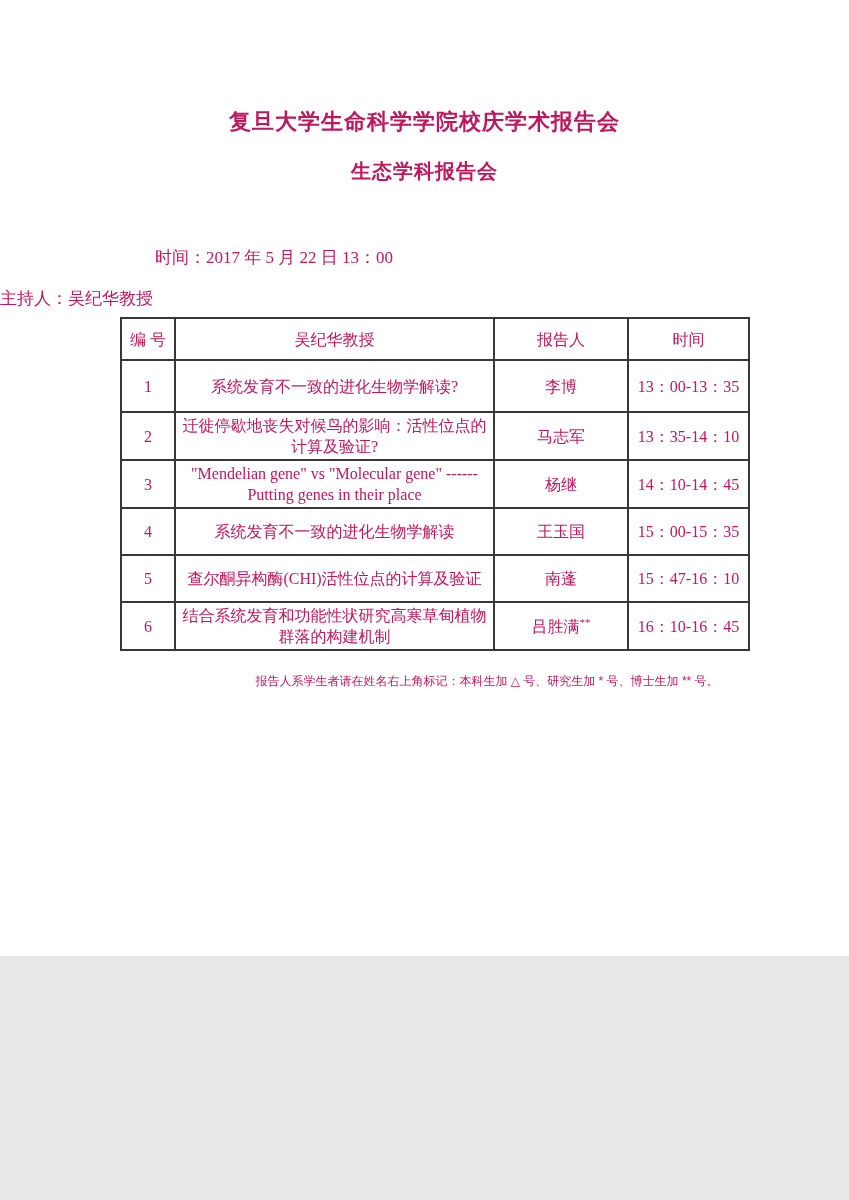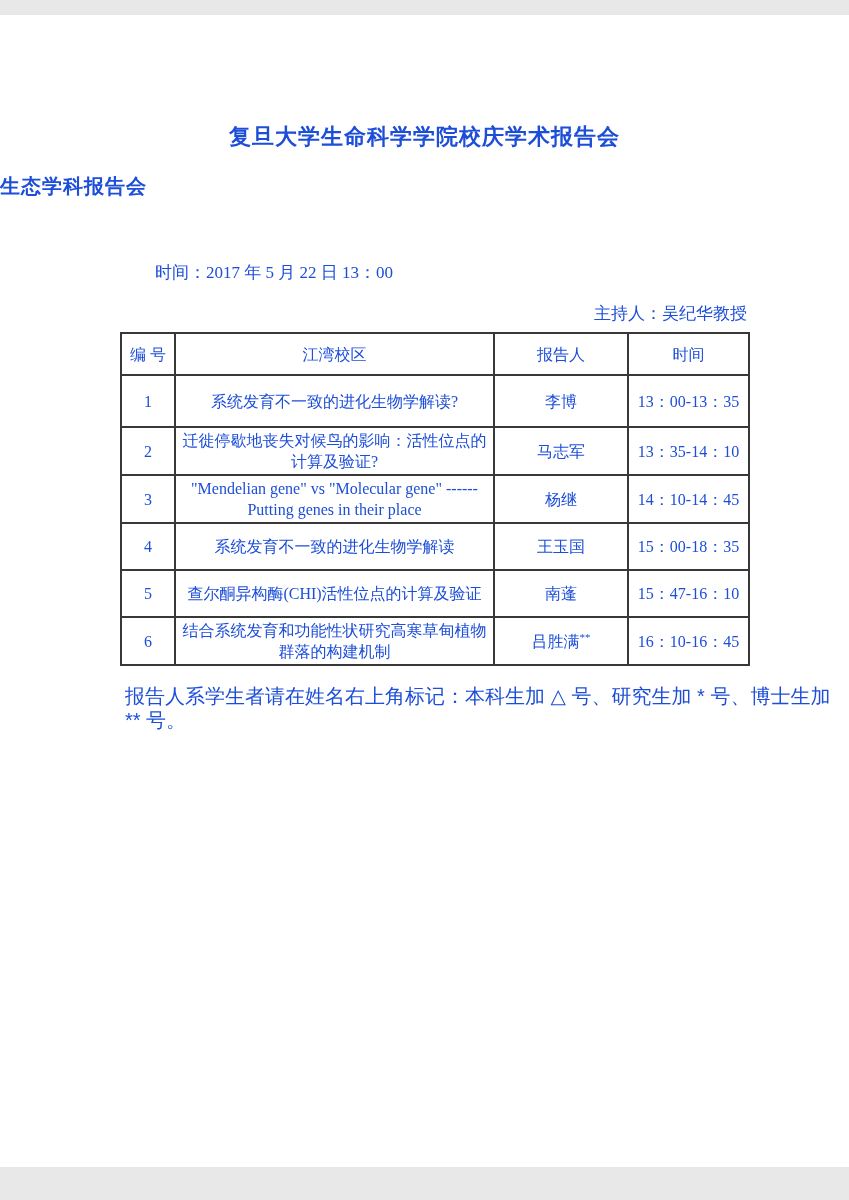--- a/index.html
+++ b/index.html
@@ -2,59 +2,59 @@
 <html><head>
 <meta charset="utf-8">
 <style>
   html, body {
     margin: 0;
     padding: 0;
     background: #e8e8e8;
   }
   .page {
     width: 849px;
-    height: 1152px;
-    margin: 15px auto;
+    height: 956px;
+    margin: 0 auto;
     background: #ffffff;
     position: relative;
     box-sizing: border-box;
-    color: #1d4ed8;
+    color: #be185d;
     font-family: "Liberation Serif", "DejaVu Serif", serif;
     overflow: hidden;
   }
   .doc-title {
     padding-top: 107px;
     text-align: center;
     font-family: "Liberation Sans", "DejaVu Sans", sans-serif;
     font-weight: bold;
     font-size: 22px;
     line-height: 30px;
     letter-spacing: 1px;
   }
   .doc-subtitle {
     margin-top: 20px;
-    text-align: left;
+    text-align: center;
     font-family: "Liberation Sans", "DejaVu Sans", sans-serif;
     font-weight: bold;
     font-size: 20px;
     line-height: 28px;
     letter-spacing: 1px;
   }
   .info-block {
     margin: 60px 0 0 155px;
   }
   .info-line {
     margin: 0 0 16px 0;
     font-weight: normal;
     font-size: 17px;
     line-height: 26px;
   }
   .host-line {
     margin: 8px 102px 0 0;
-    text-align: right;
+    text-align: left;
     font-size: 17px;
     line-height: 24px;
   }
   table.schedule {
     border-collapse: collapse;
     table-layout: fixed;
     margin: 6px 0 0 120px;
     width: 628px;
   }
   table.schedule th,
@@ -76,22 +76,23 @@
     padding-left: 13px;
     padding-right: 8px;
   }
   td.cell-presenter sup {
     font-size: 11px;
     line-height: 0;
   }
   .footnote {
     margin: 18px 0 0 125px;
     font-family: "Liberation Sans", "DejaVu Sans", sans-serif;
-    font-size: 20px;
+    font-size: 12px;
     line-height: 24px;
+    text-align: center;
   }
 </style>
 </head>
 <body>
 
 <div class="page">
 
   <div class="doc-title">复旦大学生命科学学院校庆学术报告会</div>
   <div class="doc-subtitle">生态学科报告会</div>
 
@@ -104,21 +105,21 @@
   <table class="schedule">
     <colgroup>
       <col style="width:54px">
       <col style="width:319px">
       <col style="width:134px">
       <col style="width:121px">
     </colgroup>
     <thead>
       <tr>
         <th>编 号</th>
-        <th>江湾校区</th>
+        <th>吴纪华教授</th>
         <th>报告人</th>
         <th>时间</th>
       </tr>
     </thead>
     <tbody>
       <tr class="tall">
         <td class="cell-no">1</td>
         <td class="cell-title">系统发育不一致的进化生物学解读?</td>
         <td class="cell-presenter"><span>李博</span><sup></sup></td>
         <td class="cell-time">13：00-13：35</td>
@@ -132,21 +133,21 @@
       <tr>
         <td class="cell-no">3</td>
         <td class="cell-title">"Mendelian gene" vs "Molecular gene" ------ Putting genes in their place</td>
         <td class="cell-presenter"><span>杨继</span><sup></sup></td>
         <td class="cell-time">14：10-14：45</td>
       </tr>
       <tr>
         <td class="cell-no">4</td>
         <td class="cell-title">系统发育不一致的进化生物学解读</td>
         <td class="cell-presenter"><span>王玉国</span><sup></sup></td>
-        <td class="cell-time">15：00-18：35</td>
+        <td class="cell-time">15：00-15：35</td>
       </tr>
       <tr>
         <td class="cell-no">5</td>
         <td class="cell-title">查尔酮异构酶(CHI)活性位点的计算及验证</td>
         <td class="cell-presenter"><span>南蓬</span><sup></sup></td>
         <td class="cell-time">15：47-16：10</td>
       </tr>
       <tr>
         <td class="cell-no">6</td>
         <td class="cell-title">结合系统发育和功能性状研究高寒草甸植物群落的构建机制</td>

